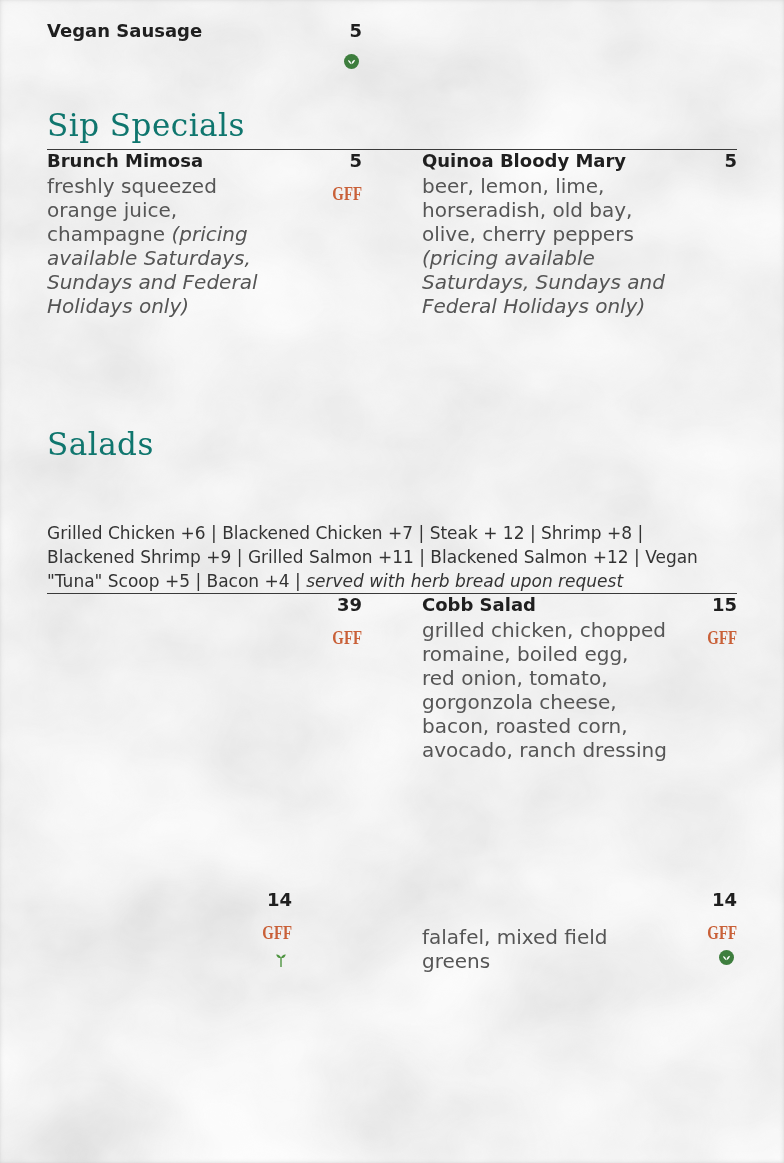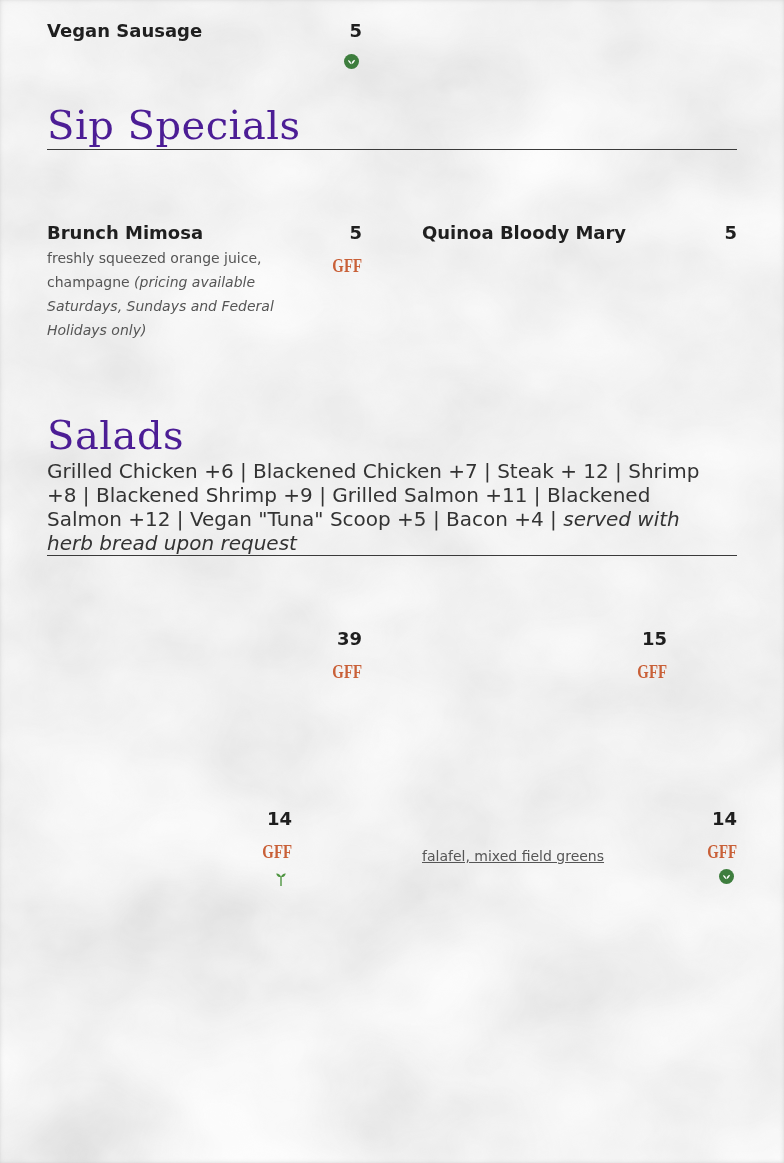--- a/index.html
+++ b/index.html
@@ -9,46 +9,46 @@
     font-family:"DejaVu Sans", sans-serif; color:#1f1f1f;
   }
   .marble { position:absolute; inset:0; z-index:0; }
   .content { position:relative; z-index:1; padding:0 47px; }
 
   .row { display:grid; grid-template-columns:1fr 1fr; column-gap:60px; }
   .row.salads-grid { row-gap:127px; }
 
   .item { display:grid; grid-template-columns:1fr 64px; column-gap:6px; align-items:start; }
   .item-name { font-size:18px; font-weight:bold; line-height:22px; color:#1f1f1f; }
-  .item-desc { font-size:14px; line-height:24px; color:#555; margin-top:2px; }
+  .item-desc { font-size:20px; line-height:24px; color:#555; margin-top:2px; }
   .item-desc .it { font-style:italic; }
-  .desc-offset { margin-top:36px;text-decoration:underline; }
+  .desc-offset { margin-top:36px; }
 
   .item-side { display:flex; flex-direction:column; align-items:flex-end; }
   .price { font-size:18px; font-weight:bold; line-height:22px; color:#1f1f1f; }
   .gff {
     font-family:"Liberation Serif", serif; font-weight:bold; font-size:19px; line-height:19px;
     color:#c96038; margin-top:12px; display:inline-block; transform:scaleX(0.78); transform-origin:100% 50%;
     letter-spacing:0px;
   }
   .badge-icon { margin-top:12px; line-height:0; }
   .badge-icon.tight { margin-top:8px; margin-right:3px; }
 
   h1.section-heading {
-    font-family:"DejaVu Serif", serif; font-weight:400; font-size:40px; line-height:47px;
-    color:#4c1d95; letter-spacing:0.5px;
+    font-family:"DejaVu Serif", serif; font-weight:400; font-size:31px; line-height:47px;
+    color:#0f766e; letter-spacing:0.5px;
   }
   .heading-sip { margin-top:33px; }
-  .heading-salads { margin-top:70px; }
+  .heading-salads { margin-top:103px; }
   hr.rule { border:none; border-top:1px solid #3a3a3a; margin:0; }
   .rule-1 { margin-top:11px; }
   .rule-2 { margin-top:56px; }
-  .row-after-rule { margin-top:72px; }
+  .row-after-rule { }
 
-  .section-note { font-size:20px; line-height:24px; color:#333; max-width:660px; }
+  .section-note { font-size:17px; line-height:24px; color:#333; margin-top:53px; max-width:660px; }
   .section-note .it { font-style:italic; }
 
   .carryover { margin-top:20px; }
   .carryover .badge-icon { margin-top:12px; margin-right:3px; }
 </style>
 </head>
 <body>
 
 <div class="page">
 
@@ -102,20 +102,21 @@
         </div>
         <div class="item-side">
           <div class="price">5</div>
           <span class="gff">GFF</span>
         </div>
       </div>
 
       <div class="item">
         <div class="item-text">
           <div class="item-name">Quinoa Bloody Mary</div>
+          <div class="item-desc"><span>beer, lemon, lime, horseradish, old bay, olive, cherry peppers </span><span class="it">(pricing available Saturdays, Sundays and Federal Holidays only)</span></div>
         </div>
         <div class="item-side">
           <div class="price">5</div>
         </div>
       </div>
     </div>
 
     <h1 class="section-heading heading-salads">Salads</h1>
 
     <p class="section-note"><span>Grilled Chicken +6 | Blackened Chicken +7 | Steak + 12 | Shrimp +8 | Blackened Shrimp +9 | Grilled Salmon +11 | Blackened Salmon +12 | Vegan "Tuna" Scoop +5 | Bacon +4 | </span><span class="it">served with herb bread upon request</span></p>
@@ -127,20 +128,24 @@
       <div class="item">
         <div class="item-text">
         </div>
         <div class="item-side">
           <div class="price">39</div>
           <span class="gff">GFF</span>
         </div>
       </div>
 
       <div class="item">
+        <div class="item-text">
+          <div class="item-name">Cobb Salad</div>
+          <div class="item-desc">grilled chicken, chopped romaine, boiled egg, red onion, tomato, gorgonzola cheese, bacon, roasted corn, avocado, ranch dressing</div>
+        </div>
         <div class="item-side">
           <div class="price">15</div>
           <span class="gff">GFF</span>
         </div>
       </div>
 
       <div class="item">
         <div class="item-side">
           <div class="price">14</div>
           <span class="gff">GFF</span>

